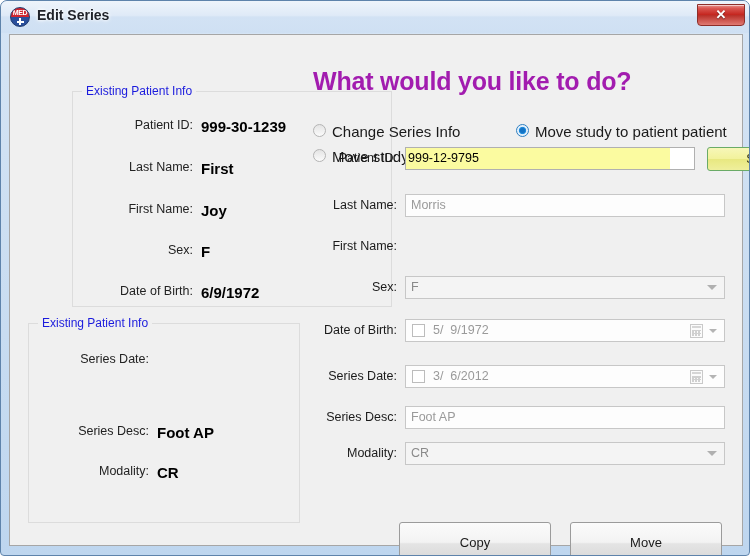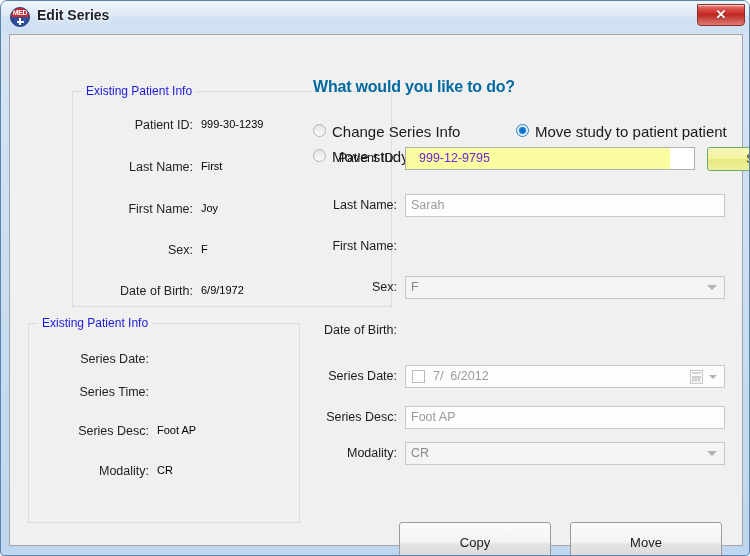--- a/index.html
+++ b/index.html
@@ -144,33 +144,33 @@
     position: absolute;
     left: 0;
     width: 120px;
     text-align: right;
     font-size: 12.5px;
     color: #222222;
   }
   .info-value {
     position: absolute;
     left: 128px;
-    font-size: 11px;
-    font-weight: normal;
+    font-size: 15px;
+    font-weight: bold;
     color: #000000;
     white-space: nowrap;
   }
 
   
   #heading {
     position: absolute;
-    left: 303px; top: 43px;
-    font-size: 16px;
+    left: 303px; top: 32px;
+    font-size: 25px;
     font-weight: bold;
-    color: #0369a1;
+    color: #a21caf;
     letter-spacing: -0.2px;
   }
 
   .radio-item {
     position: absolute;
     height: 16px;
     cursor: pointer;
   }
   .radio-dot {
     position: absolute;
@@ -253,24 +253,24 @@
     background: #ffffff;
     border: 1px solid #b0b0b0;
     color: #000000;
     padding-left: 0;
   }
   #field-patientid .yellow-part {
     display: inline-block;
     width: 264px;
     height: 21px;
     background: #fbfba0;
-    padding-left: 13px;
+    padding-left: 2px;
     box-sizing: border-box;
     line-height: 21px;
-    color: #6d28d9;
+    color: #000000;
     font-size: 12.5px;
     vertical-align: top;
   }
 
   #btn-search {
     position: absolute;
     left: 394px; top: 0;
     width: 118px; height: 24px;
     box-sizing: border-box;
     border: 1px solid #6aab67;
@@ -405,24 +405,20 @@
       </div>
     </div>
 
     <div class="groupbox" id="group-series">
       <div class="legend">Existing Patient Info</div>
 
       <div class="info-row" style="top:28px;">
         <div class="info-label">Series Date:</div>
         <div class="info-value"></div>
       </div>
-      <div class="info-row" style="top:61px;">
-        <div class="info-label">Series Time:</div>
-        <div class="info-value"></div>
-      </div>
       <div class="info-row" style="top:100px;">
         <div class="info-label">Series Desc:</div>
         <div class="info-value">Foot AP</div>
       </div>
       <div class="info-row" style="top:140px;">
         <div class="info-label">Modality:</div>
         <div class="info-value">CR</div>
       </div>
     </div>
 
@@ -444,42 +440,48 @@
     <div class="form-row" style="top:112px;">
       <div class="form-label">Patient ID:</div>
       <div class="field" id="field-patientid">
         <span class="yellow-part">999-12-9795</span>
       </div>
       <div id="btn-search">Search</div>
     </div>
 
     <div class="form-row" style="top:159px;">
       <div class="form-label">Last Name:</div>
-      <div class="field disabled wide">Sarah</div>
+      <div class="field disabled wide">Morris</div>
     </div>
 
     <div class="form-row" style="top:200px;">
       <div class="form-label">First Name:</div>
     </div>
 
     <div class="form-row" style="top:241px;">
       <div class="form-label">Sex:</div>
       <div class="field combo wide">F</div>
       <div class="combo-arrow" style="right:8px;"></div>
     </div>
 
     <div class="form-row" style="top:284px;">
       <div class="form-label">Date of Birth:</div>
+      <div class="field disabled wide">
+        <span class="dp-check"></span>
+        <span class="dp-text">5/  9/1972</span>
+        <span class="dp-calendar"></span>
+        <span class="dp-arrow"></span>
+      </div>
     </div>
 
     <div class="form-row" style="top:330px;">
       <div class="form-label">Series Date:</div>
       <div class="field disabled wide">
         <span class="dp-check"></span>
-        <span class="dp-text">7/  6/2012</span>
+        <span class="dp-text">3/  6/2012</span>
         <span class="dp-calendar"></span>
         <span class="dp-arrow"></span>
       </div>
     </div>
 
     <div class="form-row" style="top:371px;">
       <div class="form-label">Series Desc:</div>
       <div class="field disabled wide">Foot AP</div>
     </div>
 

